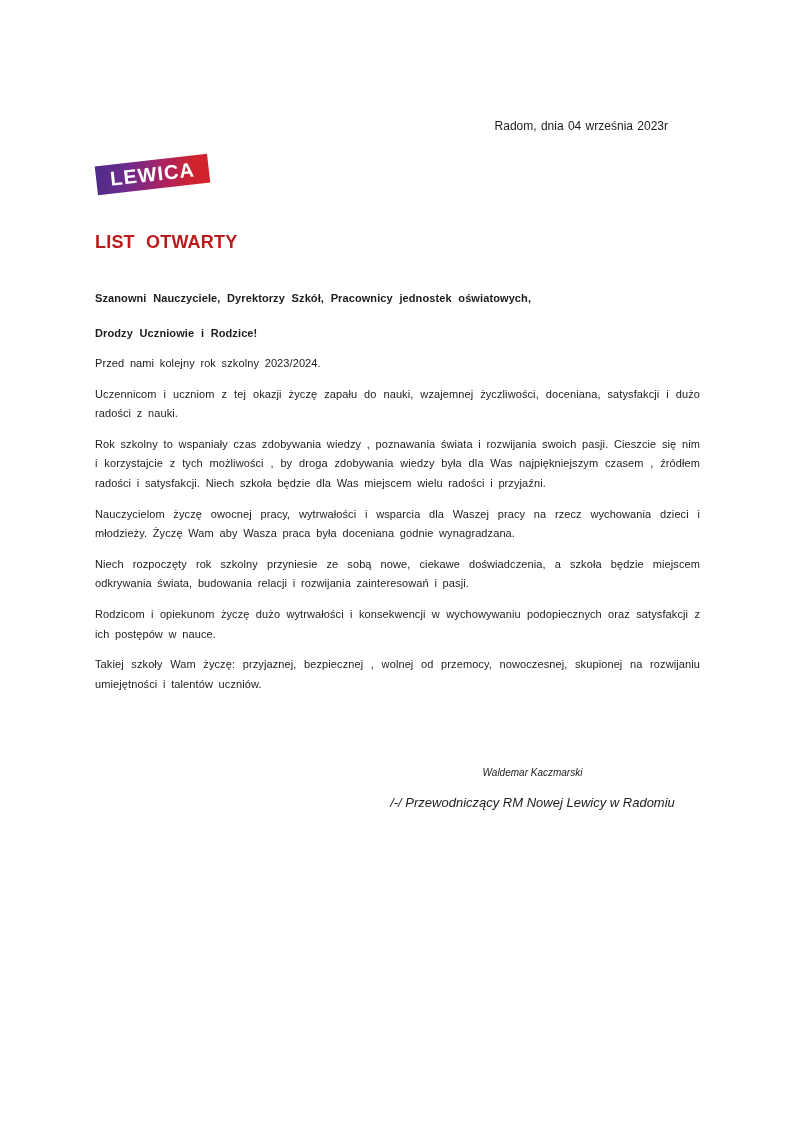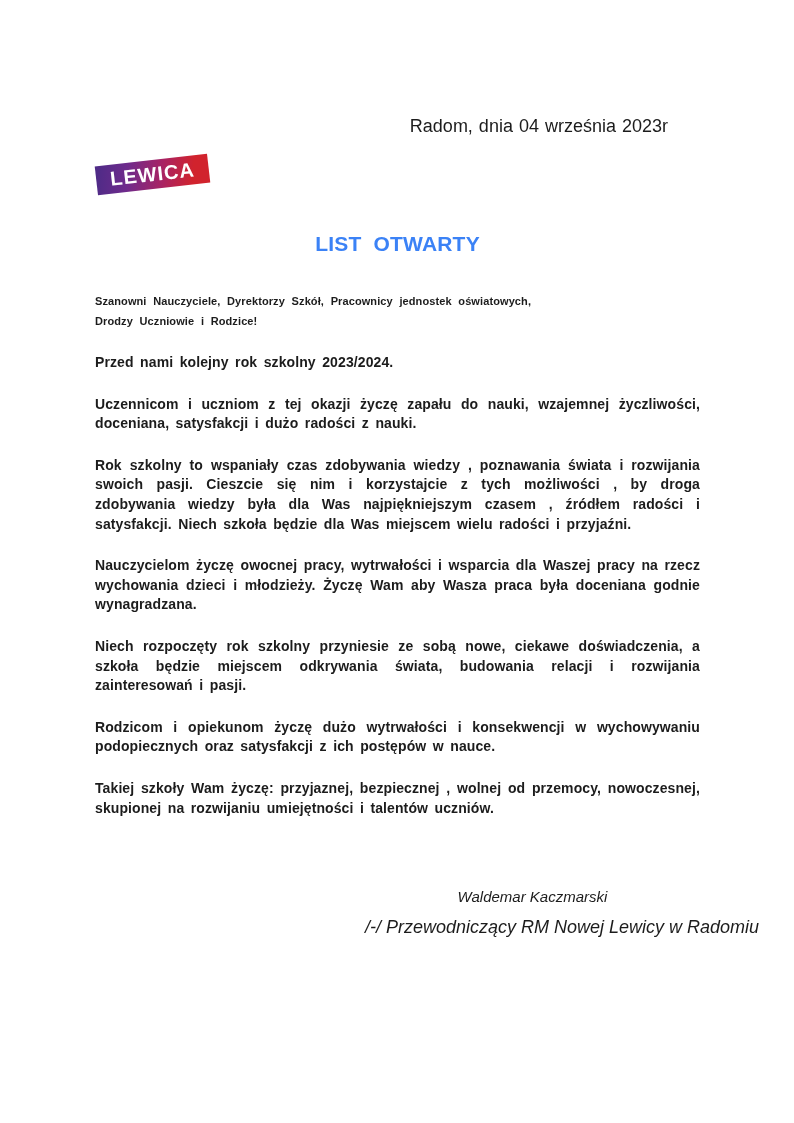--- a/index.html
+++ b/index.html
@@ -13,21 +13,21 @@
     height: 1123px;
     margin: 0 auto;
     background: #ffffff;
     box-sizing: border-box;
     padding: 118px 94px 0 95px;
     font-family: "Liberation Sans", sans-serif;
     color: #1c1c1c;
     overflow: hidden;
   }
   .date-line {
-    font-size: 18px;
+    font-size: 12px;
     line-height: 16px;
     text-align: right;
     padding-right: 32px;
     word-spacing: 1px;
   }
   .logo-wrap {
     margin-top: 20px;
     width: 116px;
     height: 42px;
     position: relative;
@@ -48,63 +48,62 @@
   .logo-text {
     color: #ffffff;
     font-weight: bold;
     font-size: 20px;
     letter-spacing: 1px;
     line-height: 1;
     padding-bottom: 1px;
   }
   .letter-title {
     margin: 36px 0 0 0;
-    font-size: 21px;
+    font-size: 18px;
     font-weight: bold;
-    text-align: center;
+    text-align: left;
     word-spacing: 6px;
     letter-spacing: 0.2px;
-    color: #3b82f6;
+    color: #b91c1c;
   }
   p {
     margin: 0;
   }
   .salutation {
     font-weight: bold;
     font-size: 11px;
     line-height: 19.5px;
     word-spacing: 3.5px;
     letter-spacing: 0.1px;
   }
   .salutation.first { margin-top: 36px; }
-  .salutation.second { margin-top: 0; }
+  .salutation.second { margin-top: 15px; }
   .body-par {
-    margin-top: 22px;
-    font-size: 14px;
+    margin-top: 11px;
+    font-size: 11px;
     line-height: 19.6px;
     text-align: justify;
     word-spacing: 2.5px;
     letter-spacing: 0.1px;
-    font-weight: bold;
   }
   .signature-block {
     margin-top: 69px;
     margin-left: 270px;
     width: 335px;
     text-align: center;
     font-style: italic;
   }
   .sig-name {
-    font-size: 15px;
+    font-size: 10px;
     line-height: 20px;
     font-style: italic;
   }
   .sig-role {
     margin-top: 10px;
-    font-size: 18px;
+    font-size: 13px;
     line-height: 20px;
     white-space: nowrap;
   }
 </style>
 </head>
 <body>
 
 <div class="page">
 
   <div class="date-line">Radom, dnia 04 września 2023r</div>

